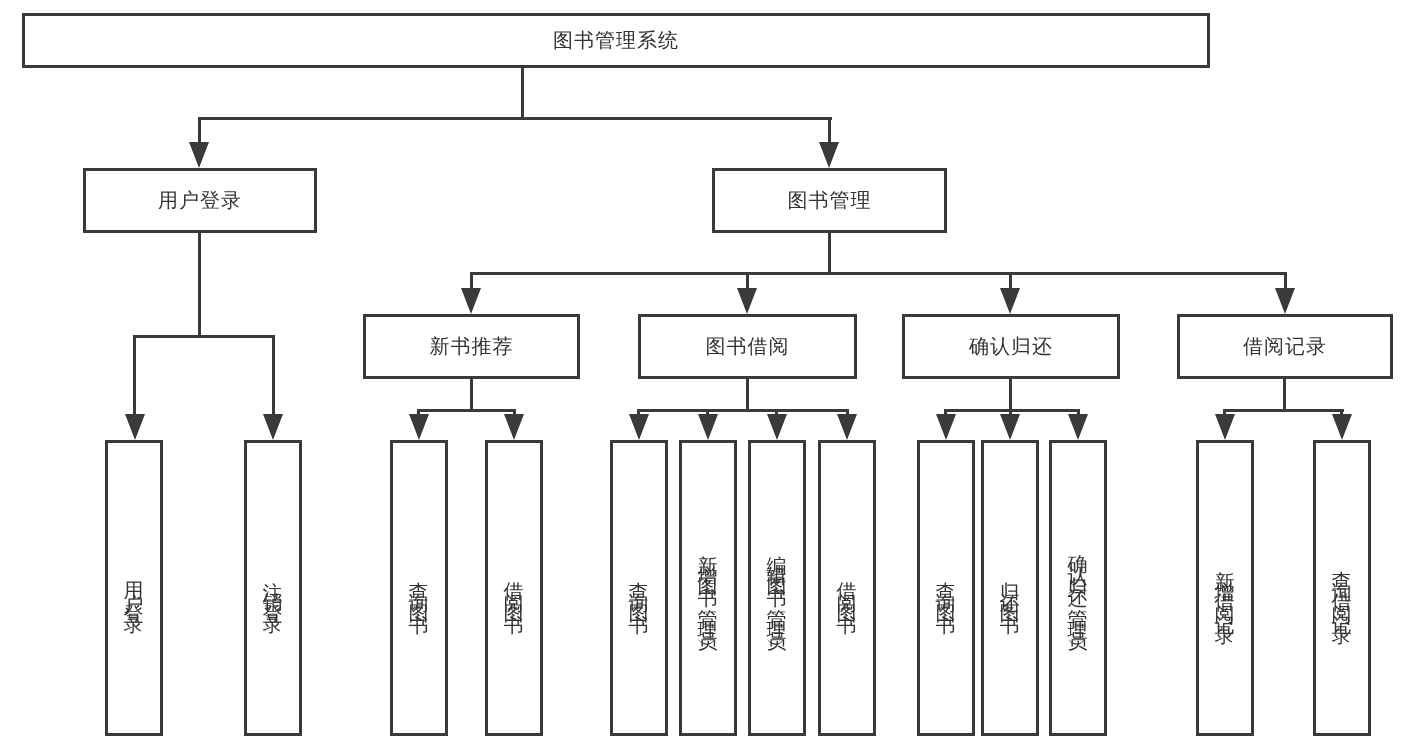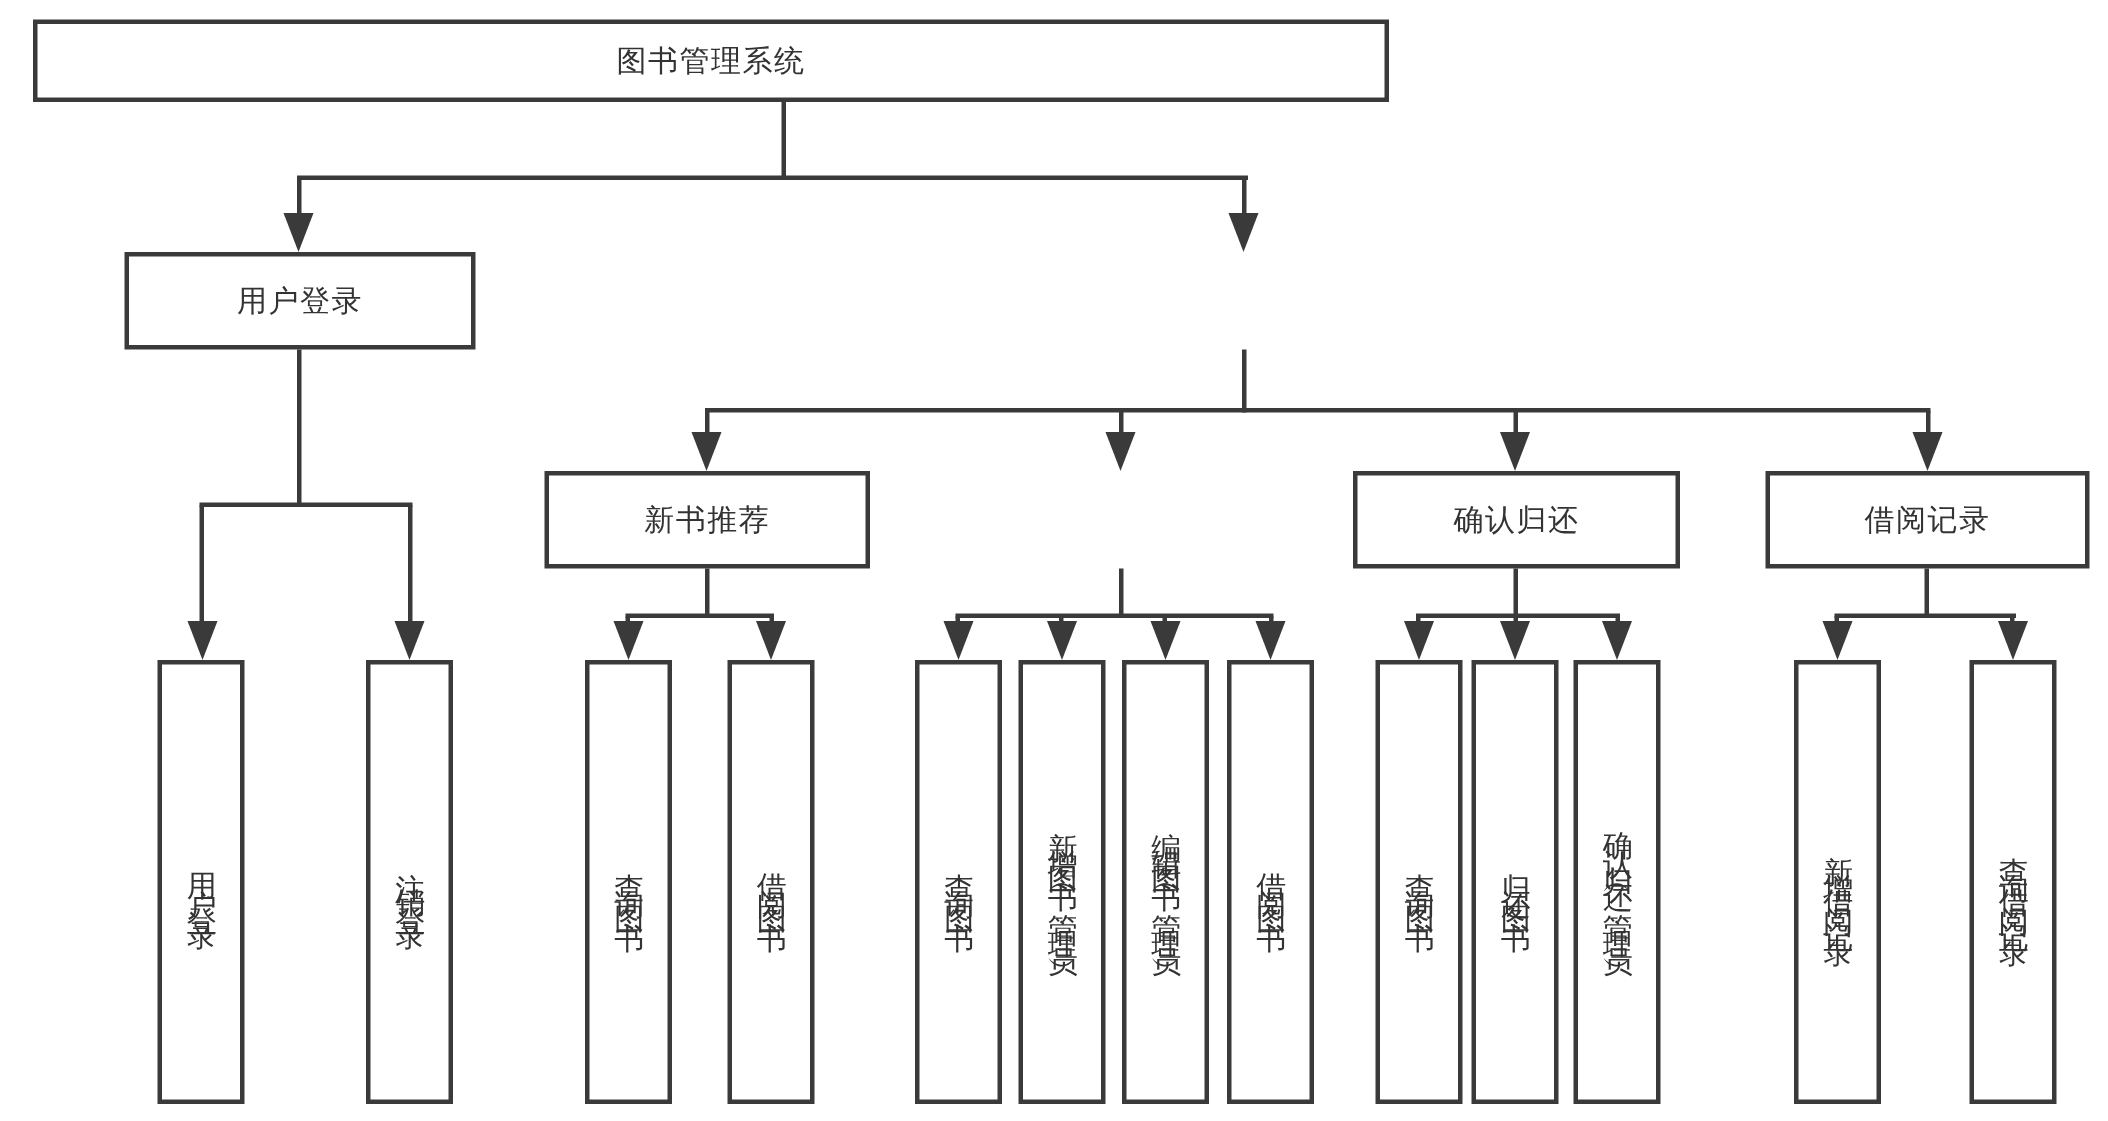--- a/index.html
+++ b/index.html
@@ -57,50 +57,52 @@
     font-size: 19px;
     color: #a6a6a6;
     white-space: nowrap;
   }
 </style>
 </head>
 <body>
 
 <div class="canvas">
 
-  <div class="box hbox" style="left:22px; top:13px; width:904px; height:55px;">图书管理系统</div>
+  <div class="box hbox" style="left:22px; top:13px; width:1188px; height:55px;">图书管理系统</div>
 
   <div class="ln" style="left:521px; top:68px; width:3px; height:52px;"></div>
   <div class="ln" style="left:198px; top:117px; width:634px; height:3px;"></div>
   <div class="ln" style="left:198px; top:119px; width:3px; height:26px;"></div>
   <div class="tri" style="left:189px; top:142px;"></div>
   <div class="ln" style="left:828px; top:119px; width:3px; height:26px;"></div>
   <div class="tri" style="left:819px; top:142px;"></div>
 
   <div class="box hbox" style="left:83px; top:168px; width:234px; height:65px;">用户登录</div>
+  <div class="box hbox" style="left:712px; top:168px; width:235px; height:65px;">图书管理</div>
 
   <div class="ln" style="left:198px; top:233px; width:3px; height:105px;"></div>
   <div class="ln" style="left:133px; top:335px; width:142px; height:3px;"></div>
   <div class="ln" style="left:133px; top:337px; width:3px; height:80px;"></div>
   <div class="tri" style="left:125px; top:414px;"></div>
   <div class="ln" style="left:272px; top:337px; width:3px; height:80px;"></div>
   <div class="tri" style="left:263px; top:414px;"></div>
 
   <div class="ln" style="left:828px; top:233px; width:3px; height:42px;"></div>
   <div class="ln" style="left:470px; top:272px; width:817px; height:3px;"></div>
   <div class="ln" style="left:470px; top:274px; width:3px; height:16px;"></div>
   <div class="tri" style="left:461px; top:288px;"></div>
   <div class="ln" style="left:746px; top:274px; width:3px; height:16px;"></div>
   <div class="tri" style="left:737px; top:288px;"></div>
   <div class="ln" style="left:1009px; top:274px; width:3px; height:16px;"></div>
   <div class="tri" style="left:1000px; top:288px;"></div>
   <div class="ln" style="left:1284px; top:274px; width:3px; height:16px;"></div>
   <div class="tri" style="left:1275px; top:288px;"></div>
 
   <div class="box hbox" style="left:363px; top:314px; width:217px; height:65px;">新书推荐</div>
+  <div class="box hbox" style="left:638px; top:314px; width:219px; height:65px;">图书借阅</div>
   <div class="box hbox" style="left:902px; top:314px; width:218px; height:65px;">确认归还</div>
   <div class="box hbox" style="left:1177px; top:314px; width:216px; height:65px;">借阅记录</div>
 
   <div class="ln" style="left:470px; top:379px; width:3px; height:33px;"></div>
   <div class="ln" style="left:417px; top:409px; width:99px; height:3px;"></div>
   <div class="ln" style="left:417px; top:411px; width:3px; height:6px;"></div>
   <div class="tri" style="left:409px; top:414px;"></div>
   <div class="ln" style="left:513px; top:411px; width:3px; height:6px;"></div>
   <div class="tri" style="left:504px; top:414px;"></div>
 

